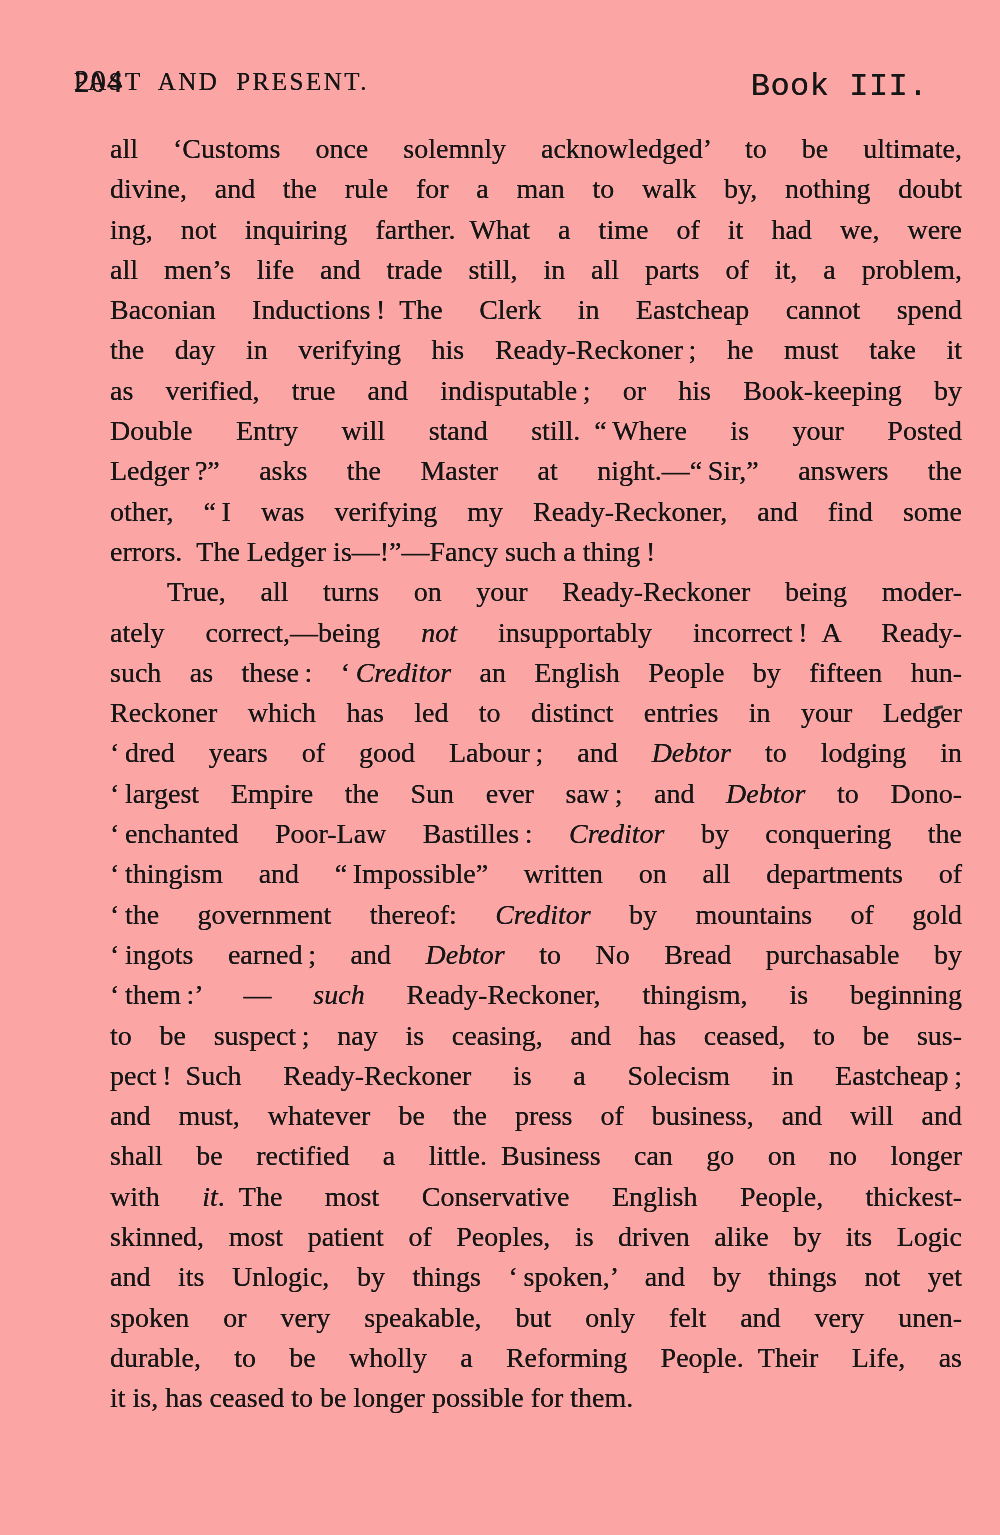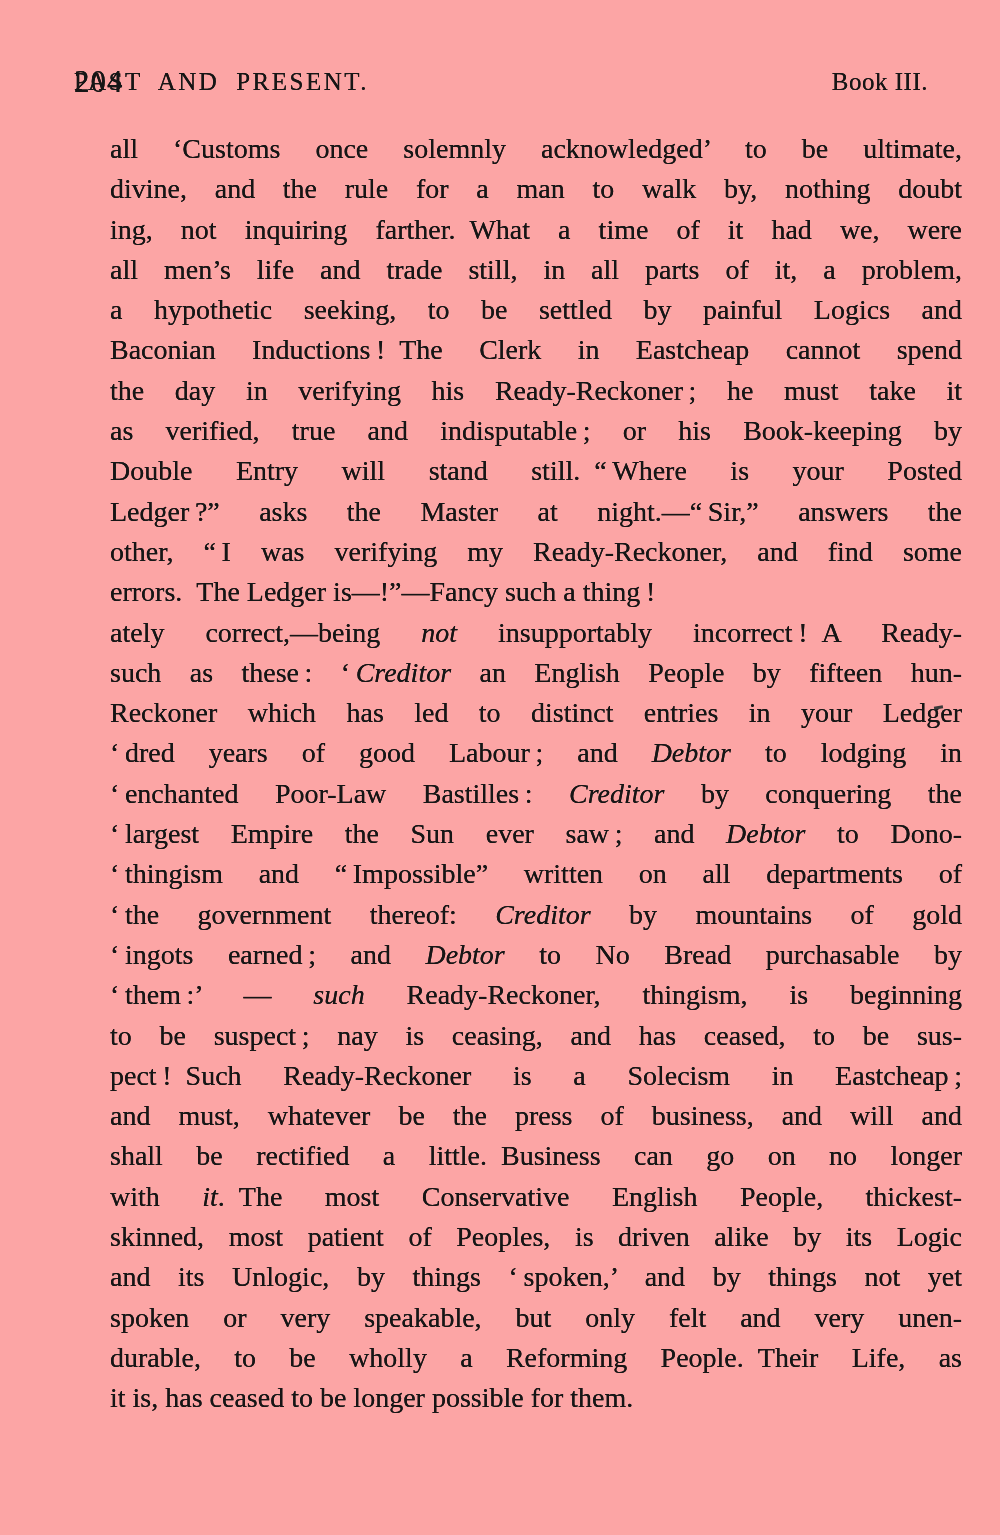--- a/index.html
+++ b/index.html
@@ -30,22 +30,23 @@
     position: absolute;
     left: 0; right: 0; top: 4px;
     text-align: left;
     font-size: 25px;
     letter-spacing: 2.5px;
     word-spacing: 8px;
   }
   .book-label {
     position: absolute;
     right: 0; top: 4px;
-    font-size: 25px;
+    font-size: 32px;
     letter-spacing: 0.5px;
+    font-family: Liberation Mono, monospace;
   }
   .body-text {
     position: absolute;
     top: 129px;
     left: 74px;
     width: 852px;
     font-size: 28px;
     line-height: 40.3px;
     margin-left: 36px;
   }
@@ -74,34 +75,34 @@
     <span class="page-num">204</span>
     <span class="running-title">PAST AND PRESENT.</span>
     <span class="book-label">Book III.</span>
   </div>
 
   <div class="body-text">
       <div class="line"><span>all ‘Customs once solemnly acknowledged’ to be ultimate,</span></div>
       <div class="line"><span>divine, and the rule for a man to walk by, nothing doubt</span></div>
       <div class="line"><span>ing, not inquiring farther. What a time of it had we, were</span></div>
       <div class="line"><span>all men’s life and trade still, in all parts of it, a problem,</span></div>
-      <div class="line"><span>a hypothetic seeking, to be settled by painful Logics and</span></div>
       <div class="line"><span>Baconian Inductions ! The Clerk in Eastcheap cannot spend</span></div>
       <div class="line"><span>the day in verifying his Ready-Reckoner ; he must take it</span></div>
       <div class="line"><span>as verified, true and indisputable ; or his Book-keeping by</span></div>
       <div class="line"><span>Double Entry will stand still. “ Where is your Posted</span></div>
       <div class="line"><span>Ledger ?” asks the Master at night.—“ Sir,” answers the</span></div>
       <div class="line"><span>other, “ I was verifying my Ready-Reckoner, and find some</span></div>
       <div class="line flush"><span>errors. The Ledger is—!”—Fancy such a thing !</span></div>
+      <div class="line indent"><span>True, all turns on your Ready-Reckoner being moder-</span></div>
       <div class="line"><span>ately correct,—being </span><span class="it">not</span><span> insupportably incorrect ! A Ready-</span></div>
       <div class="line"><span>such as these : ‘ </span><span class="it">Creditor</span><span> an English People by fifteen hun-</span></div>
       <div class="line"><span>Reckoner which has led to distinct entries in your Ledger</span></div>
       <div class="line"><span>‘ dred years of good Labour ; and </span><span class="it">Debtor</span><span> to lodging in</span></div>
+      <div class="line"><span>‘ largest Empire the Sun ever saw ; and </span><span class="it">Debtor</span><span> to Dono-</span></div>
       <div class="line"><span>‘ enchanted Poor-Law Bastilles : </span><span class="it">Creditor</span><span> by conquering the</span></div>
-      <div class="line"><span>‘ largest Empire the Sun ever saw ; and </span><span class="it">Debtor</span><span> to Dono-</span></div>
       <div class="line"><span>‘ thingism and “ Impossible” written on all departments of</span></div>
       <div class="line"><span>‘ the government thereof: </span><span class="it">Creditor</span><span> by mountains of gold</span></div>
       <div class="line"><span>‘ ingots earned ; and </span><span class="it">Debtor</span><span> to No Bread purchasable by</span></div>
       <div class="line"><span>‘ them :’ — </span><span class="it">such</span><span> Ready-Reckoner, thingism, is beginning</span></div>
       <div class="line"><span>to be suspect ; nay is ceasing, and has ceased, to be sus-</span></div>
       <div class="line"><span>pect ! Such Ready-Reckoner is a Solecism in Eastcheap ;</span></div>
       <div class="line"><span>and must, whatever be the press of business, and will and</span></div>
       <div class="line"><span>shall be rectified a little. Business can go on no longer</span></div>
       <div class="line"><span>with </span><span class="it">it</span><span>. The most Conservative English People, thickest-</span></div>
       <div class="line"><span>skinned, most patient of Peoples, is driven alike by its Logic</span></div>

